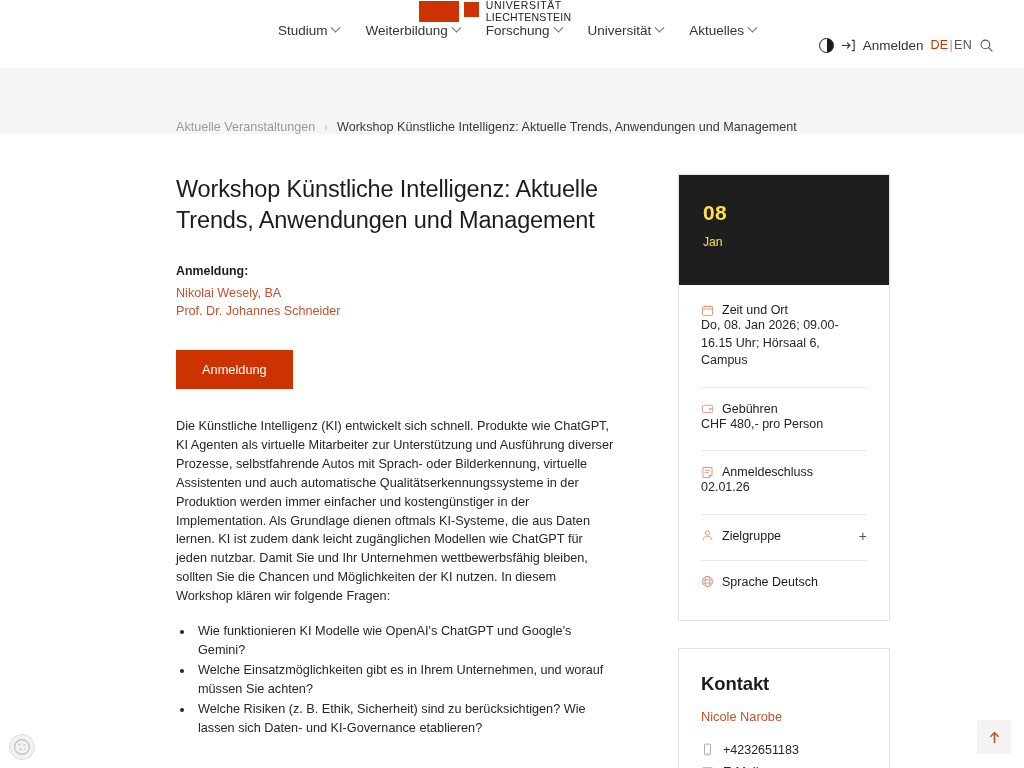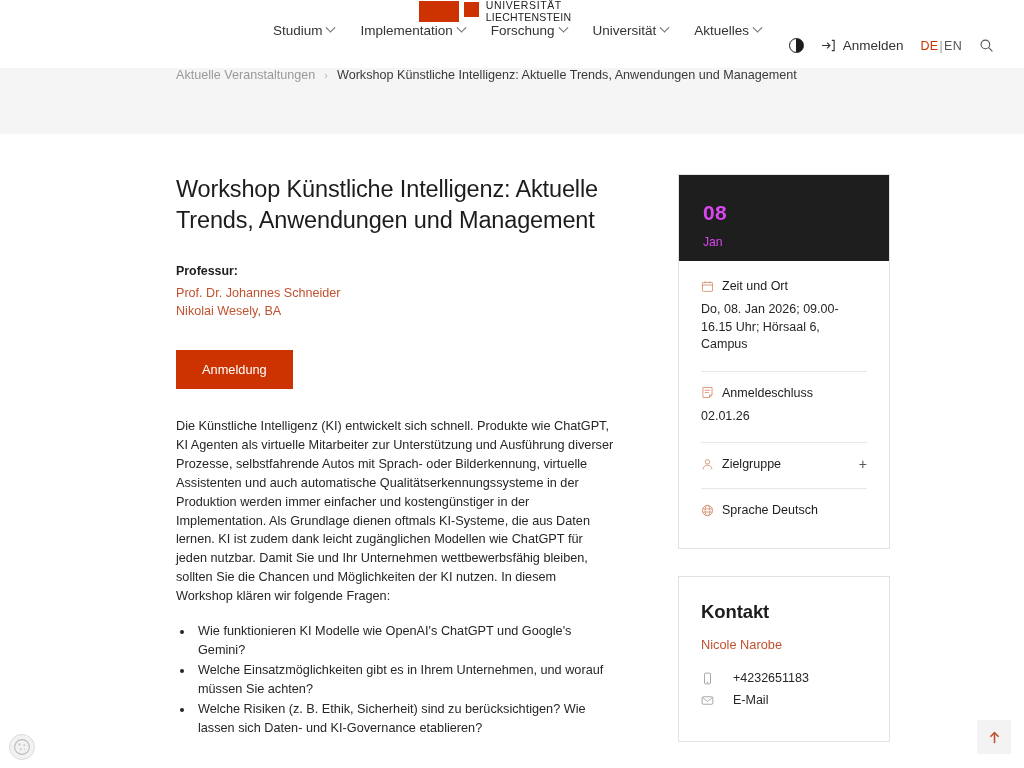--- a/index.html
+++ b/index.html
@@ -50,42 +50,42 @@
   .chev {
     display: inline-block;
     width: 7px; height: 7px;
     border-right: 1.3px solid #666;
     border-bottom: 1.3px solid #666;
     transform: rotate(45deg) translate(-2px,-2px);
   }
 
   .header-right {
     margin-left: auto;
-    display: flex; align-items: flex-end; gap: 17px;
+    display: flex; align-items: flex-start; gap: 7px;
   }
   .contrast-icon {
     width: 15px; height: 15px; border-radius: 50%;
     border: 1.4px solid #1c1c1c;
     background: linear-gradient(to right, #ffffff 0 50%, #1c1c1c 50% 100%);
     cursor: pointer;
   }
   .login-group { display: flex; align-items: center; gap: 7px; cursor: pointer; }
   .login-icon { width: 15px; height: 15px; }
   .login-label { font-size: 13.5px; color: #333; }
   .lang { font-size: 12.5px; color: #555; letter-spacing: .3px; cursor: pointer; }
   .lang .active { color: #cc3300; }
   .lang .sep { color: #999; margin: 0 1px; }
   .search-icon { width: 15px; height: 15px; cursor: pointer; }
 
   
   .crumbbar {
     background: #f5f5f5;
     height: 66px;
     display: flex;
-    align-items: flex-start;
+    align-items: flex-end;
     padding-left: 176px;
   }
   .crumbs { display: flex; align-items: center; gap: 9px; font-size: 12.6px; }
   .crumb-link { color: #9a9a9a; cursor: pointer; }
   .crumb-sep { color: #b5b5b5; font-size: 11px; }
   .crumb-cur { color: #3a3a3a; }
 
   
   .content {
     display: flex;
@@ -148,55 +148,55 @@
   }
 
   
   .card {
     border: 1px solid #e2e2e2;
     background: #ffffff;
     margin-bottom: 27px;
   }
   .date-head {
     background: #1e1e1e;
-    color: #d946ef;
+    color: #fde047;
     padding: 26px 24px 10px 24px;
-    height: 86px;
+    height: 110px;
   }
   .date-day { font-size: 21px; font-weight: 700; line-height: 23px; letter-spacing: .4px; }
   .date-mon { font-size: 12.2px; line-height: 16px; font-weight: 400; margin-top: 10px; }
 
   .info-body { padding: 4px 22px 14px 22px; }
   .info-row { padding: 14px 0 17px 0; border-bottom: 1px solid #e8e8e8; }
   .info-row:last-child { border-bottom: none; }
   .info-head {
     display: flex; align-items: center; gap: 8px;
     font-size: 12.5px; color: #1c1c1c;
   }
   .info-head .grow { flex: 1; }
   .plus { color: #555; font-size: 14px; line-height: 10px; cursor: pointer; }
   .info-val {
     font-size: 12.5px;
     line-height: 17.5px;
     color: #262626;
-    margin-top: 8px;
+    margin-top: 0;
   }
   .ic { width: 13px; height: 13px; flex: none; display:block; }
 
   .kontakt { padding: 24px 22px 26px 22px; }
   .kontakt h2 {
     font-size: 18.5px; font-weight: 700; color: #1c1c1c;
     margin-bottom: 14px; letter-spacing: -.1px;
   }
   .k-name {
     font-size: 12.8px; color: #c0522f; cursor: pointer;
     display: block; margin-bottom: 19px;
   }
   .k-row {
-    display: flex; align-items: center; gap: 19px;
+    display: flex; align-items: center; gap: 9px;
     font-size: 12.5px; color: #262626;
     margin-bottom: 8px; cursor: pointer;
   }
 
   
   .cookie-btn {
     position: absolute; left: 9px; top: 734px;
     width: 26px; height: 26px; border-radius: 50%;
     background: #f2f2f2; border: 1px solid #dcdcdc;
     display: flex; align-items: center; justify-content: center;
@@ -227,21 +227,21 @@
         <div>LIECHTENSTEIN</div>
       </div>
     </div>
 
     <div class="nav">
       <div class="nav-item">
         <span>Studium</span>
         <span class="chev"></span>
       </div>
       <div class="nav-item">
-        <span>Implementation</span>
+        <span>Weiterbildung</span>
         <span class="chev"></span>
       </div>
       <div class="nav-item">
         <span>Forschung</span>
         <span class="chev"></span>
       </div>
       <div class="nav-item">
         <span>Universität</span>
         <span class="chev"></span>
       </div>
@@ -280,23 +280,23 @@
       <span class="crumb-cur">Workshop Künstliche Intelligenz: Aktuelle Trends, Anwendungen und Management</span>
     </div>
   </div>
 
   <div class="content">
 
     <div class="main-col">
       <h1 class="title">Workshop Künstliche Intelligenz: Aktuelle Trends, Anwendungen und Management</h1>
 
       <div class="meta-block">
-        <div class="meta-label">Professur:</div>
+        <div class="meta-label">Anmeldung:</div>
+        <span class="meta-link">Nikolai Wesely, BA</span>
         <span class="meta-link">Prof. Dr. Johannes Schneider</span>
-        <span class="meta-link">Nikolai Wesely, BA</span>
       </div>
 
 
       <button class="cta">Anmeldung</button>
 
       <p class="body">Die Künstliche Intelligenz (KI) entwickelt sich schnell. Produkte wie ChatGPT, KI Agenten als virtuelle Mitarbeiter zur Unterstützung und Ausführung diverser Prozesse, selbstfahrende Autos mit Sprach- oder Bilderkennung, virtuelle Assistenten und auch automatische Qualitätserkennungssysteme in der Produktion werden immer einfacher und kostengünstiger in der Implementation. Als Grundlage dienen oftmals KI-Systeme, die aus Daten lernen. KI ist zudem dank leicht zugänglichen Modellen wie ChatGPT für jeden nutzbar. Damit Sie und Ihr Unternehmen wettbewerbsfähig bleiben, sollten Sie die Chancen und Möglichkeiten der KI nutzen. In diesem Workshop klären wir folgende Fragen:</p>
 
       <ul class="bullets">
         <li>Wie funktionieren KI Modelle wie OpenAI's ChatGPT und Google's Gemini?</li>
         <li>Welche Einsatzmöglichkeiten gibt es in Ihrem Unternehmen, und worauf müssen Sie achten?</li>
@@ -323,20 +323,31 @@
               <svg class="ic" viewBox="0 0 16 16">
                 <rect x="1.8" y="3" width="12.4" height="11" rx="1" fill="none" stroke="#d79070" stroke-width="1.1"></rect>
                 <path d="M1.8 6.2h12.4" stroke="#d79070" stroke-width="1.1"></path>
                 <path d="M5 1.6v2.6M11 1.6v2.6" stroke="#d79070" stroke-width="1.1"></path>
               </svg>
               <span>Zeit und Ort</span>
             </div>
             <div class="info-val">Do, 08. Jan 2026; 09.00-16.15 Uhr; Hörsaal 6, Campus</div>
           </div>
 
+          <div class="info-row">
+            <div class="info-head">
+              <svg class="ic" viewBox="0 0 16 16">
+                <rect x="1.6" y="4" width="12.8" height="9" rx="1.6" fill="none" stroke="#d79070" stroke-width="1.1"></rect>
+                <path d="M10 8.5h4.4" stroke="#d79070" stroke-width="1.1"></path>
+                <circle cx="11.3" cy="8.5" r="0.9" fill="#d79070"></circle>
+              </svg>
+              <span>Gebühren</span>
+            </div>
+            <div class="info-val">CHF 480,- pro Person</div>
+          </div>
 
           <div class="info-row">
             <div class="info-head">
               <svg class="ic" viewBox="0 0 16 16">
                 <path d="M2.4 1.8h11.2v9.4l-3.2 3.0H2.4z" fill="none" stroke="#d79070" stroke-width="1.1"></path>
                 <path d="M10.4 14.2v-3h3.2" fill="none" stroke="#d79070" stroke-width="1.1"></path>
                 <path d="M4.6 5.3h6.8M4.6 8h5" stroke="#d79070" stroke-width="1.05"></path>
               </svg>
               <span>Anmeldeschluss</span>
             </div>

